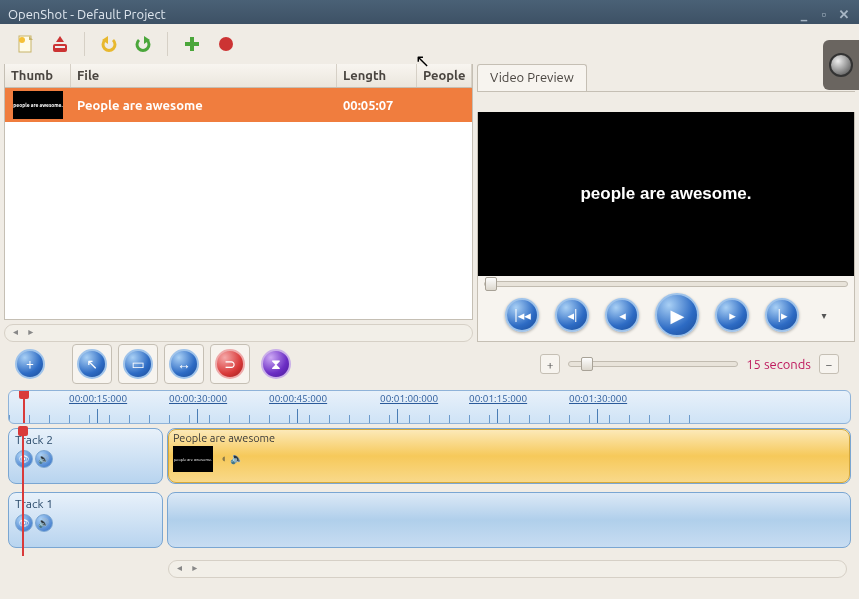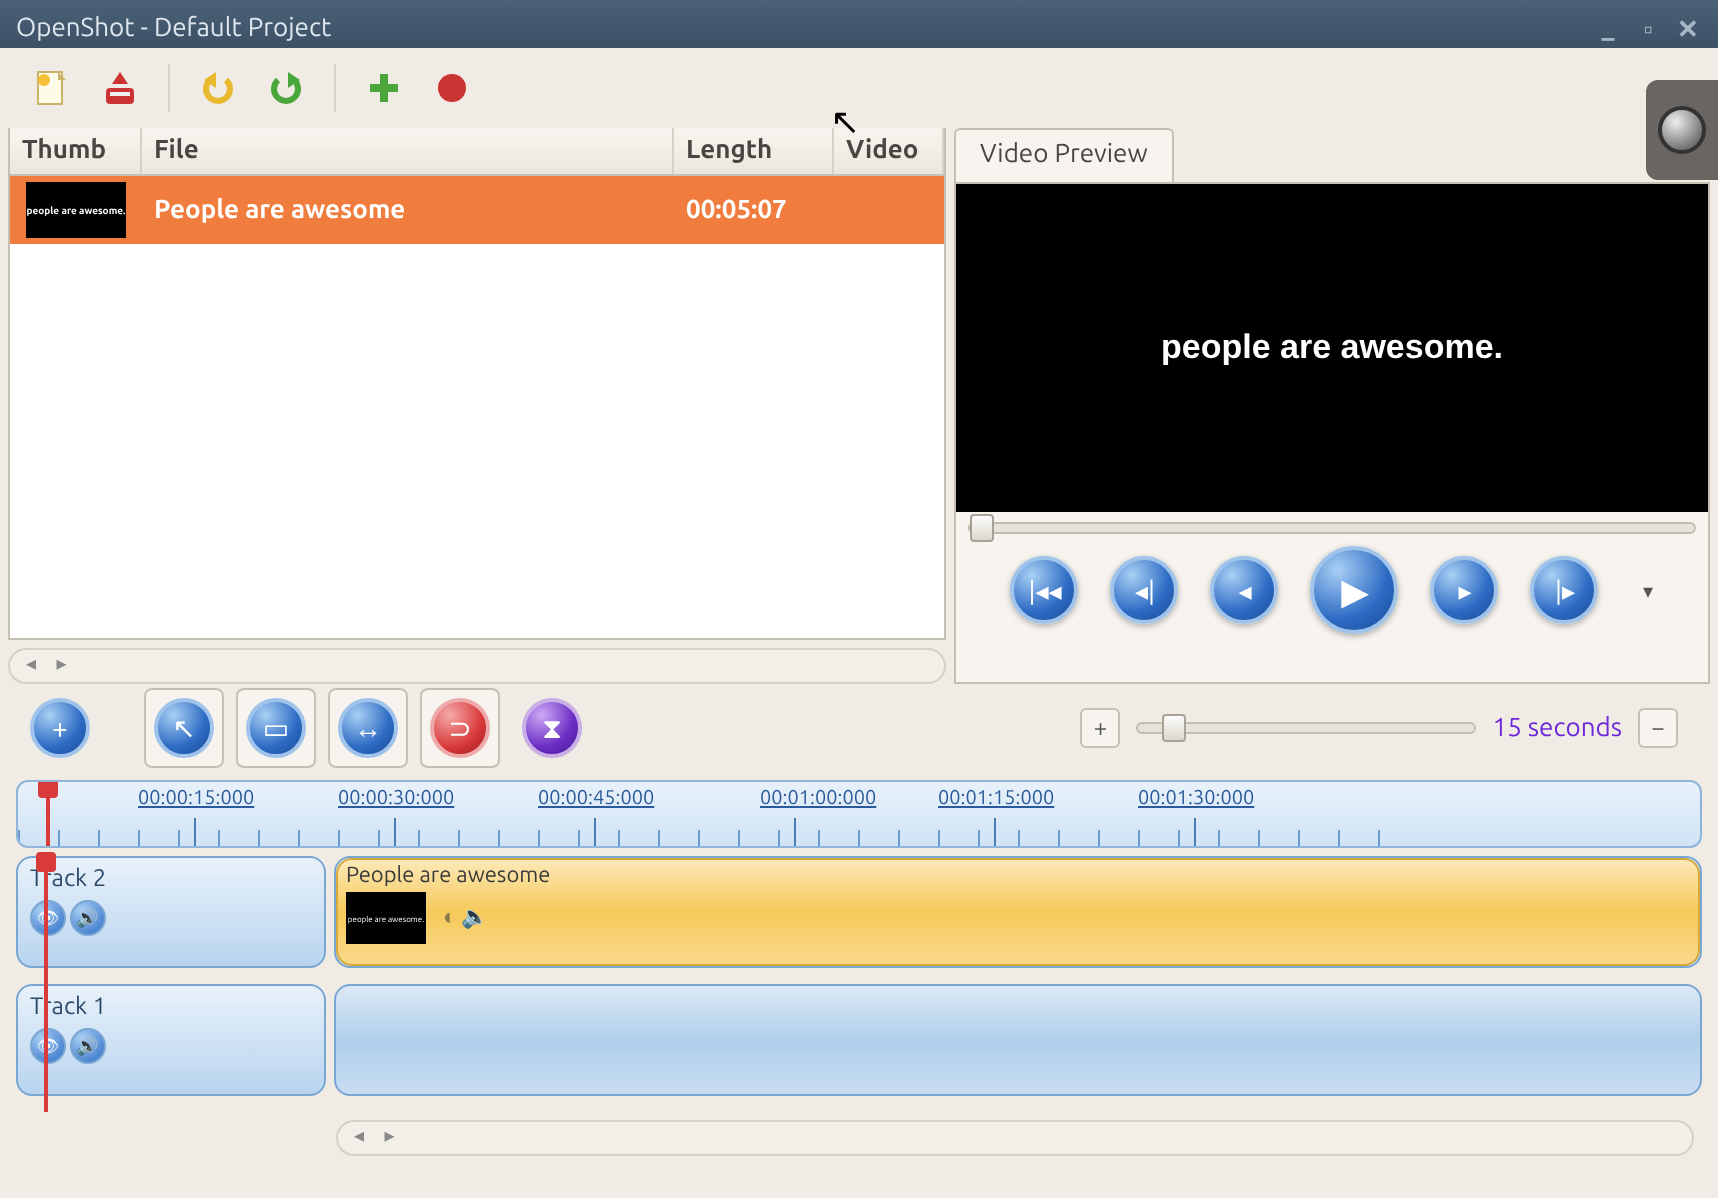--- a/index.html
+++ b/index.html
@@ -10,21 +10,21 @@
 .winbtn { width: 14px; height: 14px; margin-left: 6px; display: inline-flex; align-items: center; justify-content: center; cursor: pointer; color: #a7b6c5; font-size: 13px; font-weight: bold; }
 
 .main { background: #f0ece5; height: 575px; padding: 6px 4px 4px 4px; display:flex; flex-direction:column; }
 
 .toolbar { height: 34px; display: flex; align-items: center; gap: 6px; padding: 0 8px 6px 8px; }
 .tbtn { width: 28px; height: 26px; display:flex; align-items:center; justify-content:center; border-radius:3px; }
 .sep { width:1px; height:24px; background:#d6d0c6; margin:0 4px; }
 
 .mid { display:flex; height: 278px; gap:4px; }
 .left { width: 469px; display:flex; flex-direction:column; }
-.right { flex:1; display:flex; flex-direction:column; }
+.right { flex:1; display:flex; flex-direction:column;gap:20px; }
 
 .tabs { display:flex; height:28px; border-bottom:1px solid #c5bfb4; }
 .tab { padding:5px 12px; font-size:13px; color:#4a4540; border:1px solid #c5bfb4; border-bottom:none; background:#e8e3da; margin-right:2px; border-radius:3px 3px 0 0; cursor:pointer; }
 .tab.active { background:#f7f4ef; }
 
 .filelist { flex:1; background:#fff; border:1px solid #c5bfb4; border-top:none;font-weight:bold; }
 .flhead { display:flex; height:24px; background:linear-gradient(#f8f5f0,#ebe6dd); font-size:13px; color:#4a4540; border-bottom:1px solid #c5bfb4; }
 .flhead div { padding:4px 6px; border-right:1px solid #d6d0c6; }
 .c-thumb{width:66px;} .c-file{flex:1;} .c-len{width:80px;} .c-label{width:55px;}
 .flrow { display:flex; height:34px; align-items:center; background:#f07d3e; color:#fff; font-size:13px; }
@@ -50,21 +50,21 @@
 .toolsrow { height:44px; display:flex; align-items:center; padding:0 6px; gap:6px; }
 .toolbtn { width:40px; height:40px; border:1px solid transparent; border-radius:4px; display:flex; align-items:center; justify-content:center; }
 .toolbtn.framed { border:1px solid #c5bfb4; background:#f7f4ef; }
 .circ { width:30px; height:30px; border-radius:50%; background:radial-gradient(circle at 30% 25%,#a9d0f5,#2d6bc4 60%,#1a4a94); border:2px solid #9fc3ea; display:flex; align-items:center; justify-content:center; color:#fff; font-size:14px; }
 .circ.red { background:radial-gradient(circle at 30% 25%,#f5a9a9,#d93a3a 60%,#9c1a1a); border-color:#eaa; }
 .circ.purple { background:radial-gradient(circle at 30% 25%,#cda9f5,#6b2dc4 60%,#4a1a94); border-color:#c9aee8; }
 .zoom-area { margin-left:auto; display:flex; align-items:center; gap:8px; padding-right:10px; }
 .zbtn { width:20px; height:20px; border:1px solid #c5bfb4; border-radius:3px; background:#f7f4ef; display:flex; align-items:center; justify-content:center; font-size:12px; color:#555; cursor:pointer; }
 .zslider { width:170px; height:6px; background:#e8e3da; border:1px solid #c1bbb0; border-radius:3px; position:relative; }
 .zslider-thumb { position:absolute; left:12px; top:-5px; width:12px; height:14px; background:linear-gradient(#fdfdfd,#dcd7cd); border:1px solid #a8a297; border-radius:2px; }
-.zlabel { font-size:13px; color:#6d28d9; }
+.zlabel { font-size:13px; color:#be185d; }
 
 .timeline { flex:1; display:flex; flex-direction:column; padding:4px; gap:0; }
 .ruler-wrap { display:flex; height:34px; }
 .timebox { width:155px; height:28px; background:#fff; border:1px solid #b5afa4; border-radius:4px; margin:3px 4px 3px 0; display:flex; align-items:center; justify-content:center; font-size:16px; font-weight:bold; color:#333; }
 .ruler { flex:1; background:linear-gradient(#e8f1fa,#cfe3f6); border:1px solid #8fb3d9; border-radius:6px; position:relative; overflow:hidden; font-size:10px; color:#2a5a9a; }
 .ruler .tick { position:absolute; top:2px;text-decoration:underline; }
 .ruler .minor { position:absolute; bottom:0; width:1px; height:8px; background:#6b9acb; }
 .ruler .major { position:absolute; bottom:0; width:1px; height:14px; background:#4a7db5; }
 .playhead { position:absolute; left:174px; top:0; bottom:0; width:2px; background:#d93a3a; z-index:5; }
 .playhead::before { content:""; position:absolute; top:-2px; left:-4px; width:10px; height:10px; background:#d93a3a; border-radius:2px; }
@@ -141,21 +141,21 @@
       </div>
   </div>
 
   <div class="mid">
     <div class="left">
       <div class="filelist">
         <div class="flhead">
           <div class="c-thumb">Thumb</div>
           <div class="c-file">File</div>
           <div class="c-len">Length</div>
-          <div class="c-label">Video</div>
+          <div class="c-label">People</div>
         </div>
         <div class="flrow">
           <div class="c-thumb">
               <div class="thumb-box">people are awesome.</div>
             </div>
           <div class="c-file">People are awesome</div>
           <div class="c-len">00:05:07</div>
           <div class="c-label"></div>
         </div>
       </div>

